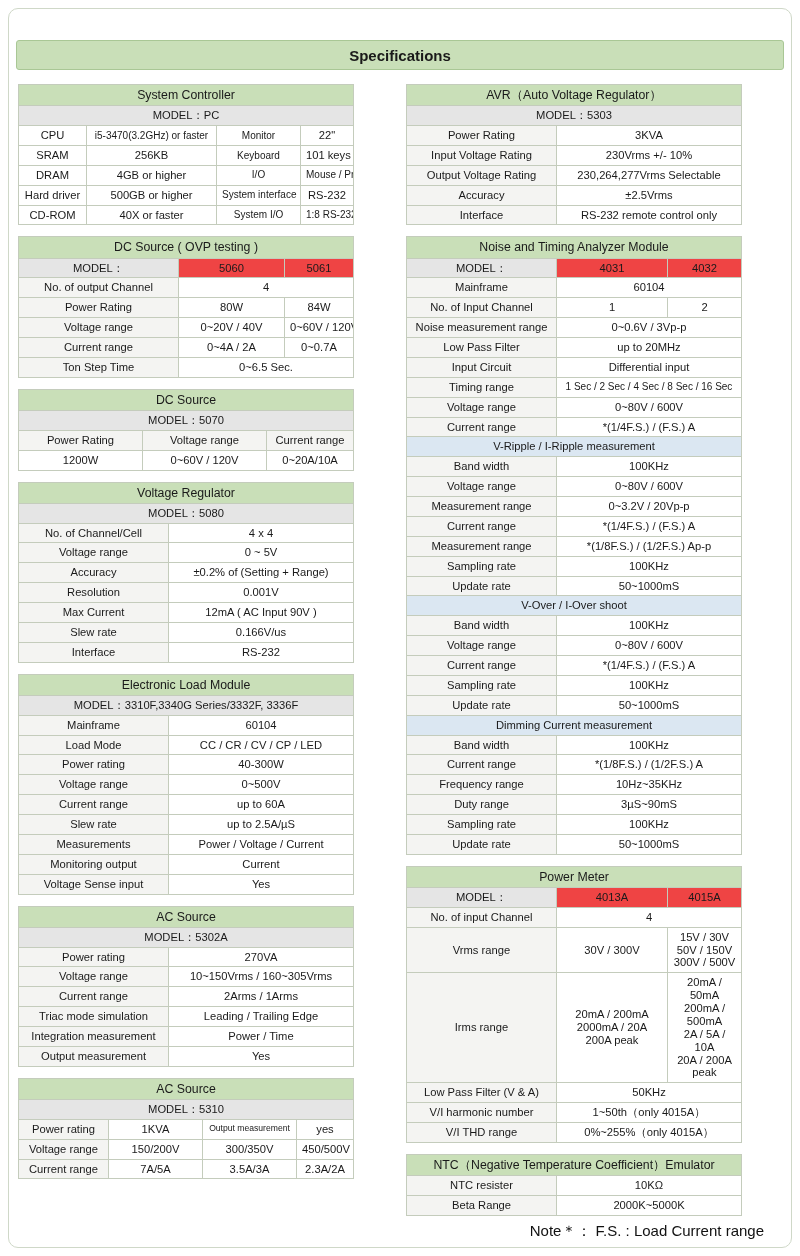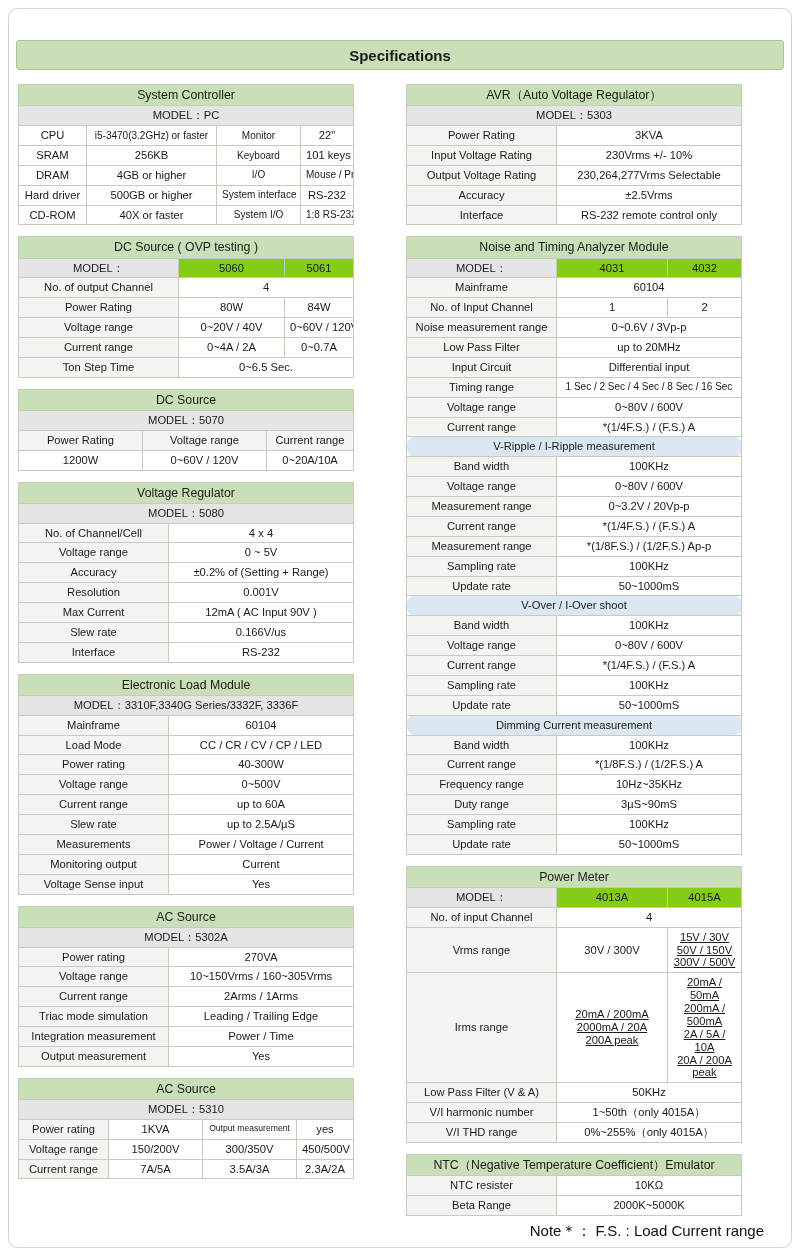--- a/index.html
+++ b/index.html
@@ -72,45 +72,44 @@
     border: 1px solid #a9c795;
   }
   td.model {
     background: #e5e5e5;
     font-weight: bold;
     text-align: left;
     padding-left: 7px;
     height: 20px;
   }
   td.modelv {
-    background: #84cc16;
+    background: #ef4444;
     font-weight: bold;
     text-align: center;
   }
   td.lbl {
     text-align: left;
     padding-left: 7px;
     background: #f4f4f2;
   }
   td.lbl-w {
     text-align: left;
     padding-left: 7px;
     background: #ffffff;
   }
   td.val { background: #ffffff; }
   td.sub {
     background: #dbe7f2;
     font-weight: bold;
     text-align: left;
     padding-left: 7px;
-    border-radius: 8px;
   }
   td.small { font-size: 10px; }
   td.tiny { font-size: 8.6px; }
-  td.multi { white-space: normal; line-height: 1.35; text-decoration: underline; }
+  td.multi { white-space: normal; line-height: 1.35; }
   .note {
     position: absolute;
     right: 36px; top: 1222px;
     font-size: 15px;
     color: #111;
   }
 </style>
 </head>
 <body>
 

